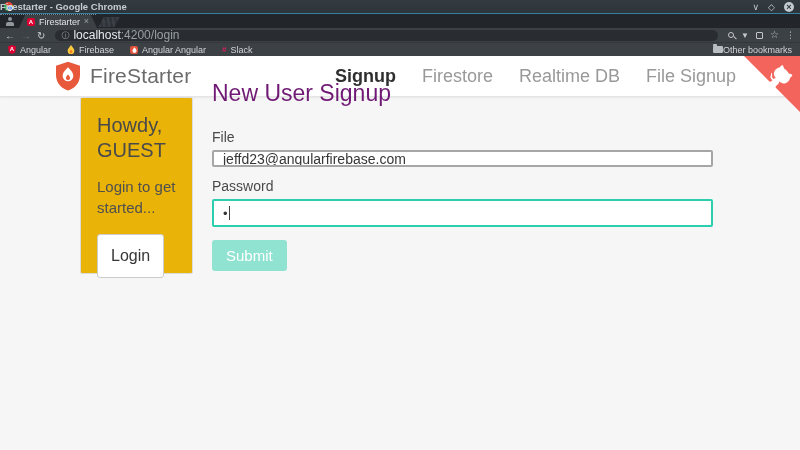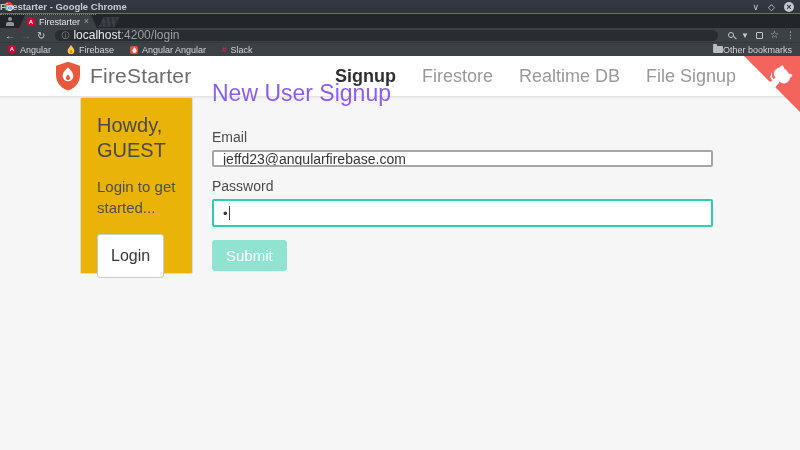--- a/index.html
+++ b/index.html
@@ -83,21 +83,21 @@
   
   .profile-card { position:absolute; left:80px; top:41px; width:113px; height:177px; background:#eab308;
                   border:1px solid #dcdcdc; border-radius:2px; padding:15px 16px; }
   .greeting { font-size:20px; color:#4a4a4a; line-height:1.25; width:81px; margin-bottom:13px; }
   .login-hint { font-size:15px; color:#4f4f4f; line-height:1.4; width:81px; margin-bottom:16px; }
   .login-btn { display:inline-block; background:#fff; border:1px solid #ccc; border-radius:3px;
                font-size:16px; color:#363636; padding:12px 13px; cursor:pointer; font-family:inherit; }
 
   
   .signup { position:absolute; left:212px; top:24px; width:501px; }
-  .form-title { font-size:23px; color:#8b5cf6; font-weight:400; margin-bottom:22px; }
+  .form-title { font-size:23px; color:#701a75; font-weight:400; margin-bottom:22px; }
   .field-label { font-size:14px; color:#4a4a4a; margin-bottom:5px; }
   .text-input { width:501px; height:17px; background:#fff; border:2px solid #a6a6a6; border-radius:2px;
                 font-size:14px; color:#363636; padding:0 9px; font-family:inherit; outline:none; display:block; margin-bottom:11px; }
   .pw-input { width:501px; height:28px; background:#fff; border:2px solid #2bcfad; border-radius:2px;
               display:flex; align-items:center; padding:0 9px; margin-bottom:11px; cursor:text; }
   .pw-bullet { font-size:13px; color:#363636; line-height:1; }
   .caret { width:1px; height:14px; background:#444; margin-left:1px; }
   .submit-btn { background:#90e2d1; border:none; border-radius:3px; color:#fff; font-size:15px;
                 padding:7px 14px; cursor:pointer; font-family:inherit; margin-top:2px; }
 </style>
@@ -199,21 +199,21 @@
   </div>
 
   <div class="profile-card">
     <div class="greeting">Howdy, GUEST</div>
     <div class="login-hint">Login to get started...</div>
     <button class="login-btn">Login</button>
   </div>
 
   <div class="signup">
     <div class="form-title">New User Signup</div>
-    <div class="field-label">Email</div>
+    <div class="field-label">File</div>
     <input class="text-input" type="text" value="jeffd23@angularfirebase.com" style="">
     <div class="field-label">Password</div>
     <div class="pw-input">
       <span class="pw-bullet">•</span>
       <span class="caret"></span>
     </div>
     <button class="submit-btn">Submit</button>
   </div>
 
 </div>

